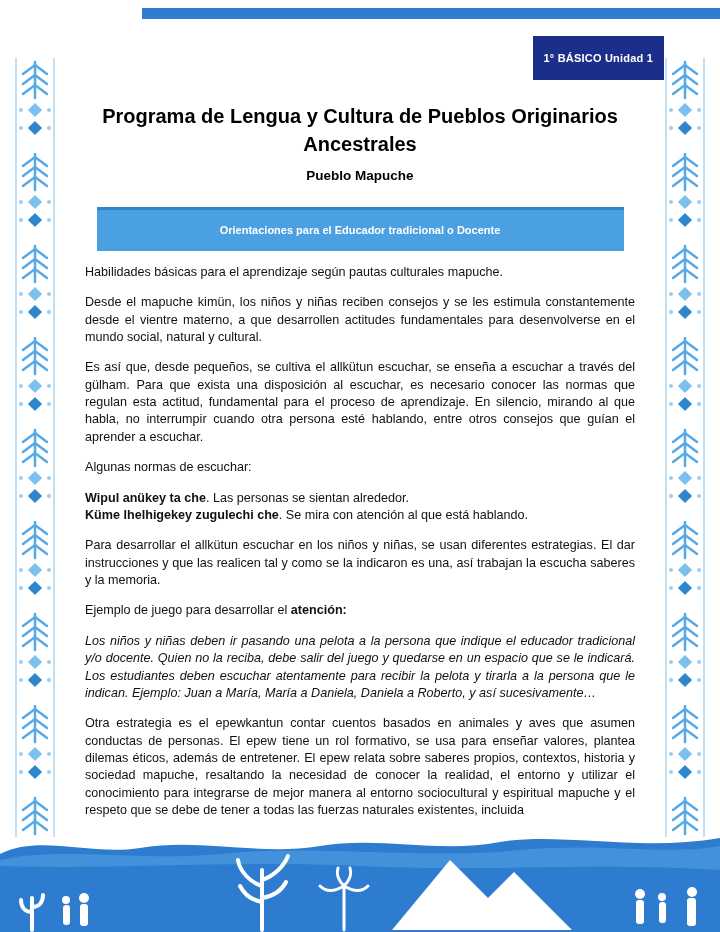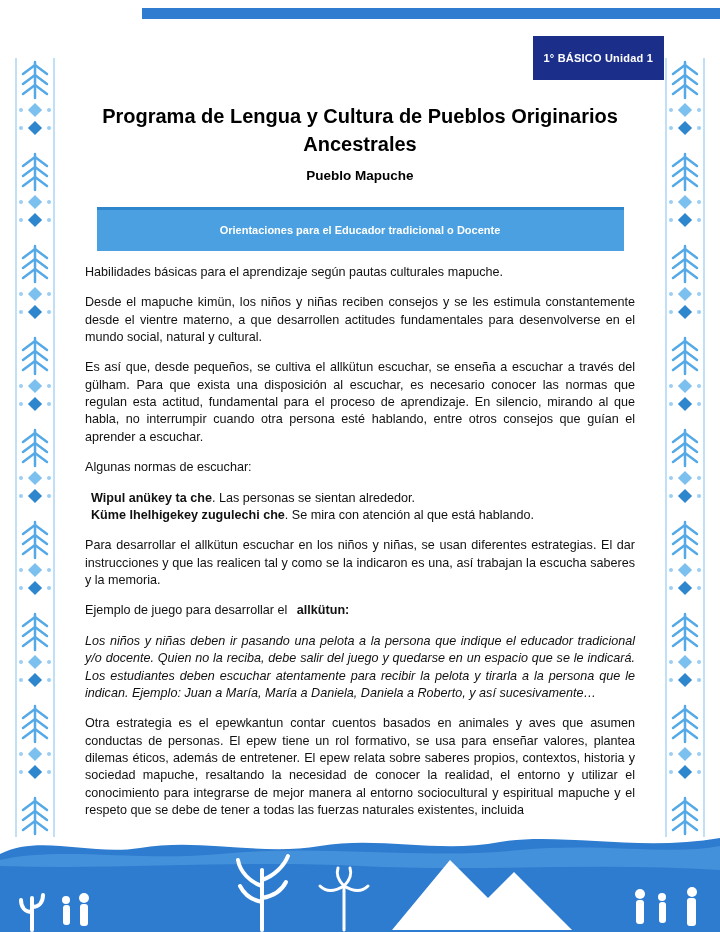--- a/index.html
+++ b/index.html
@@ -40,21 +40,21 @@
     display:flex; align-items:center; justify-content:center;
   }
   .section-heading {
     margin-top:29px; color:#2d83c5; font-weight:bold; font-size:13.5px;
     text-align:left;
   }
   .content p { margin-top:13px; }
   .norms { margin-top:13px; }
   .norms p { margin-top:0; }
   .italic { font-style:italic; }
-  b { font-weight:bold;margin-left:6px; }
+  b { font-weight:bold; }
 
   .footer {
     position:absolute; left:0; right:0; bottom:0; height:120px;
   }
   .footer svg { display:block; width:720px; height:120px; }
 </style>
 </head>
 <body>
 
 <div class="top-bar"></div>
@@ -123,21 +123,21 @@
   <p>Es así que, desde pequeños, se cultiva el allkütun escuchar, se enseña a escuchar a través del gülham. Para que exista una disposición al escuchar, es necesario conocer las normas que regulan esta actitud, fundamental para el proceso de aprendizaje. En silencio, mirando al que habla, no interrumpir cuando otra persona esté hablando, entre otros consejos que guían el aprender a escuchar.</p>
   <p>Algunas normas de escuchar:</p>
 
   <div class="norms">
     <p><b>Wipul anükey ta che</b><span>. Las personas se sientan alrededor.</span></p>
     <p><b>Küme lhelhigekey zugulechi che</b><span>. Se mira con atención al que está hablando.</span></p>
   </div>
 
   <p>Para desarrollar el allkütun escuchar en los niños y niñas, se usan diferentes estrategias. El dar instrucciones y que las realicen tal y como se la indicaron es una, así trabajan la escucha saberes y la memoria.</p>
 
-  <p><span>Ejemplo de juego para desarrollar el </span><b>allkütun:</b></p>
+  <p><span>Ejemplo de juego para desarrollar el </span><b>atención:</b></p>
 
   <p class="italic">Los niños y niñas deben ir pasando una pelota a la persona que indique el educador tradicional y/o docente. Quien no la reciba, debe salir del juego y quedarse en un espacio que se le indicará. Los estudiantes deben escuchar atentamente para recibir la pelota y tirarla a la persona que le indican. Ejemplo: Juan a María, María a Daniela, Daniela a Roberto, y así sucesivamente…</p>
 
   <p>Otra estrategia es el epewkantun contar cuentos basados en animales y aves que asumen conductas de personas. El epew tiene un rol formativo, se usa para enseñar valores, plantea dilemas éticos, además de entretener. El epew relata sobre saberes propios, contextos, historia y sociedad mapuche, resaltando la necesidad de conocer la realidad, el entorno y utilizar el conocimiento para integrarse de mejor manera al entorno sociocultural y espiritual mapuche y el respeto que se debe de tener a todas las fuerzas naturales existentes, incluida</p>
 </div>
 
 <div class="footer">
   <svg viewBox="0 0 720 120" xmlns="http://www.w3.org/2000/svg">
     <path fill="#2e7cd0" d="M0,42 C40,22 90,44 140,36 C200,26 260,44 320,34 C380,24 440,42 500,30 C560,20 640,40 720,26 L720,120 L0,120 Z"></path>
     <path fill="#5aa5e6" opacity="0.5" d="M0,48 C60,34 140,50 220,42 C320,32 420,48 520,38 C600,30 670,44 720,34 L720,58 C600,50 480,60 360,54 C240,48 120,58 0,54 Z"></path>

